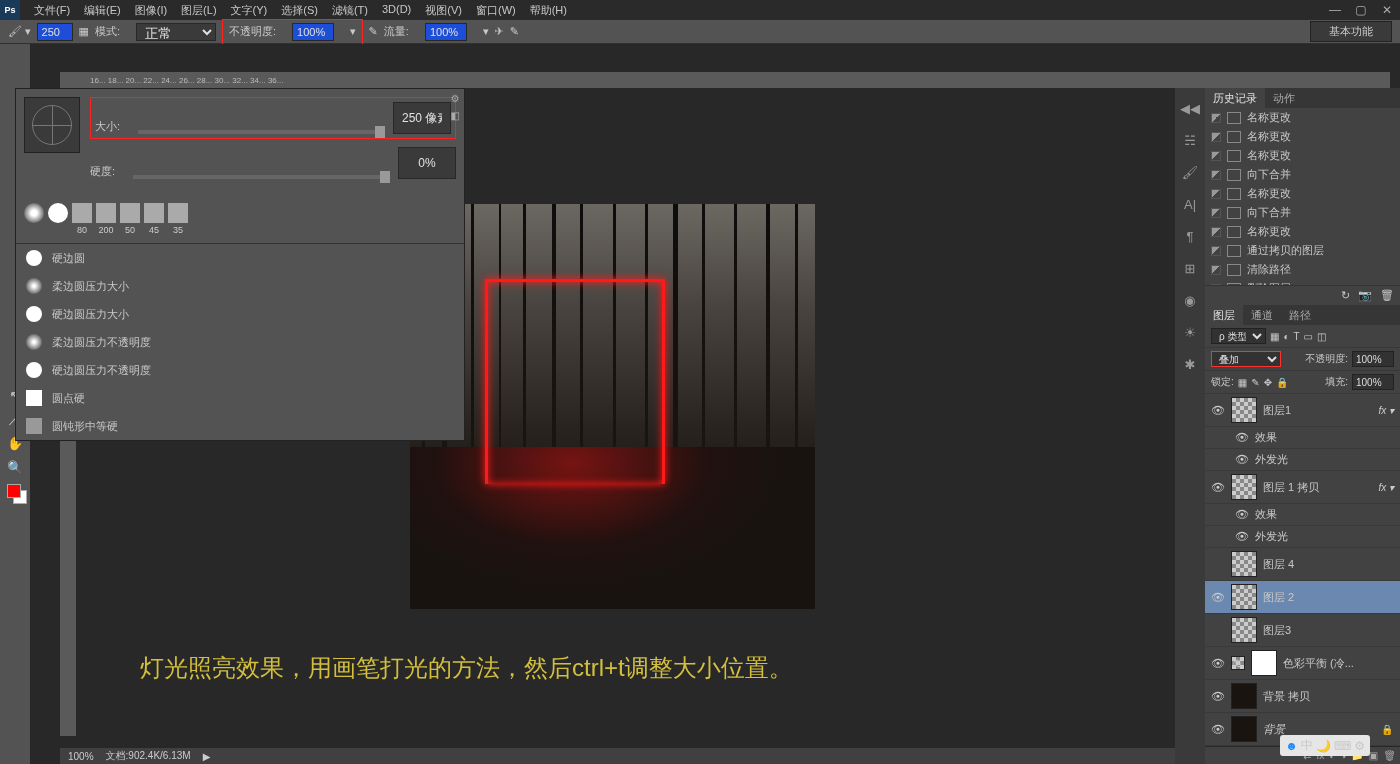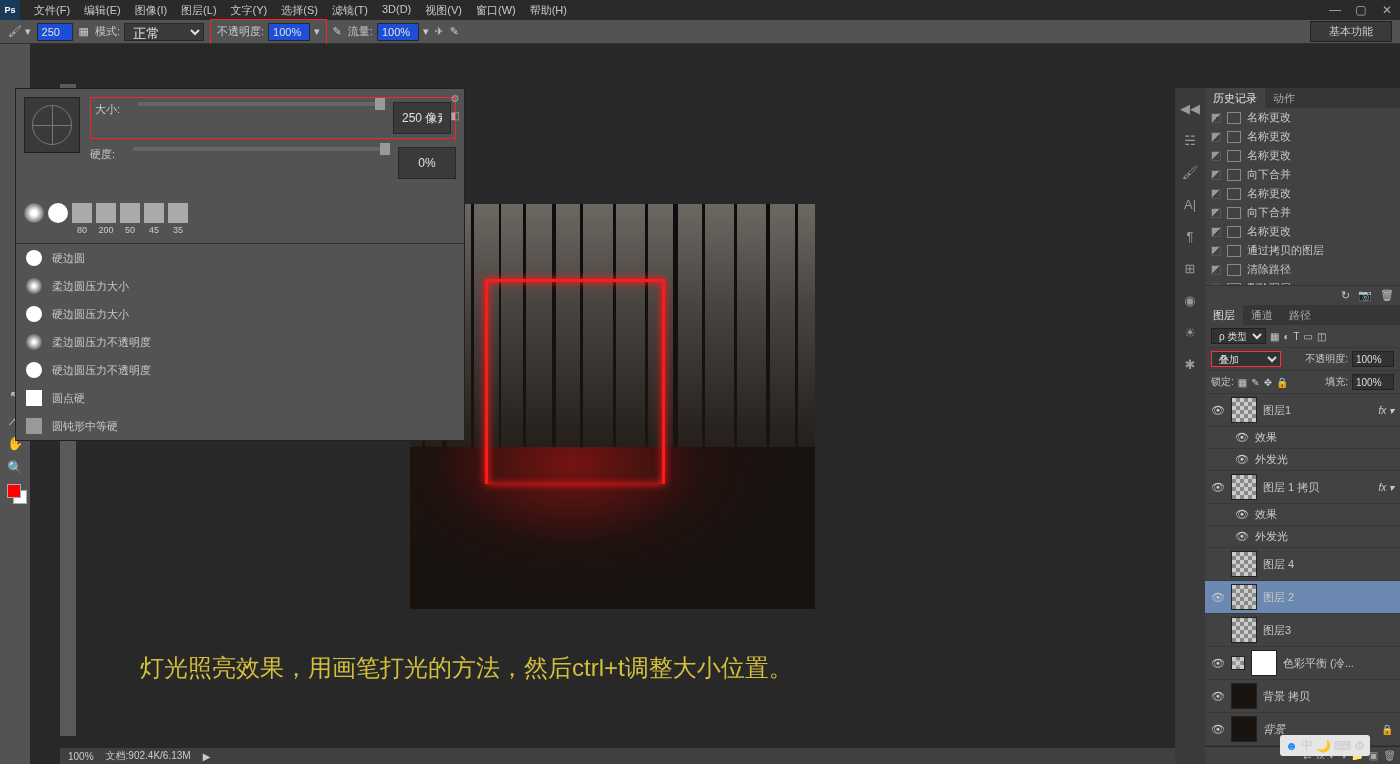--- a/index.html
+++ b/index.html
@@ -4,21 +4,21 @@
 <style>
 * { margin: 0; padding: 0; box-sizing: border-box; }
 body { font-family: "Microsoft YaHei", "SimSun", sans-serif; font-size: 11px; color: #c8c8c8; background: #535353; overflow: hidden; width: 1400px; height: 764px; position: relative; }
 .topbar { height: 20px; background: #2a2a2a; display: flex; align-items: center; }
 .logo { width: 20px; height: 20px; background: #1a3a5a; color: #fff; font-size: 9px; font-weight: bold; display: flex; align-items: center; justify-content: center; margin-right: 8px; }
 .menu { display: flex; gap: 2px; }
 .menu span { padding: 2px 6px; cursor: pointer; }
 .winctrl { margin-left: auto; display: flex; }
 .winbtn { width: 26px; height: 18px; display: flex; align-items: center; justify-content: center; color: #aaa; cursor: pointer; font-size: 12px; }
 .option-bar { height: 24px; background: #535353; display: flex; align-items: center; padding: 0 8px; gap: 6px; border-bottom: 1px solid #303030; }
-.ob-item { display: flex; align-items: center; gap: 4px; font-size: 11px; }
+.ob-item { display: flex; align-items: center; gap: 16px; font-size: 11px; }
 .ob-input { background: #1d4ed8; color: #e0e0e0; border: 1px solid #282828; padding: 1px 4px; font-size: 11px; height: 18px; }
 .ob-select { background: #3a3a3a; color: #e0e0e0; border: 1px solid #282828; padding: 1px 4px; width: 80px; height: 18px; }
 .highlight-red { border: 1px solid #ff2020; }
 .basic-func { margin-left: auto; background: #3a3a3a; padding: 2px 18px; border: 1px solid #222; }
 .workspace { position: relative; height: 720px; background: #282828; display: flex; }
 .tools { width: 30px; background: #535353; display: flex; flex-direction: column; padding-top: 340px; gap: 2px; }
 .tool { width: 22px; height: 22px; margin: 0 auto; display: flex; align-items: center; justify-content: center; color: #ccc; font-size: 13px; cursor: pointer; }
 .swatch { width: 16px; height: 16px; margin: 4px auto; position: relative; }
 .swatch .fg { width: 14px; height: 14px; background: #ff0000; border: 1px solid #aaa; position: absolute; }
 .swatch .bg { width: 14px; height: 14px; background: #fff; border: 1px solid #aaa; position: absolute; left: 6px; top: 6px; }
@@ -35,21 +35,21 @@
 .caption { position: absolute; bottom: 80px; left: 110px; color: #d4bf3d; font-size: 24px; font-weight: 500; }
 .zoom-bar { position: absolute; bottom: 0; left: 30px; right: 0; height: 16px; background: #404040; display: flex; align-items: center; font-size: 10px; color: #ccc; padding: 0 8px; gap: 12px; }
 .brush-panel { position: absolute; top: 44px; left: 15px; width: 450px; background: #535353; border: 1px solid #222; z-index: 10; }
 .bp-top { display: flex; padding: 8px; gap: 10px; }
 .bp-preview { width: 56px; height: 56px; background: #3a3a3a; border: 1px solid #222; display: flex; align-items: center; justify-content: center; }
 .circle-cross { width: 40px; height: 40px; border: 1px solid #777; border-radius: 50%; position: relative; }
 .circle-cross::before, .circle-cross::after { content: ''; position: absolute; background: #777; }
 .circle-cross::before { left: 50%; top: 0; bottom: 0; width: 1px; }
 .circle-cross::after { top: 50%; left: 0; right: 0; height: 1px; }
 .bp-sliders { flex: 1; }
-.bp-row { display: flex; align-items: flex-start; gap: 8px; margin-bottom: 8px; font-size: 11px; }
+.bp-row { display: flex; align-items: flex-end; gap: 8px; margin-bottom: 8px; font-size: 11px; }
 .bp-row label { width: 35px; }
 .bp-val { width: 58px; text-align: center; background: #3a3a3a; color: #e0e0e0; border: 1px solid #282828; padding: 8px; font-size: 12px; }
 .bp-slider { flex: 1; height: 4px; background: #666; position: relative; }
 .bp-slider::after { content: ''; position: absolute; right: 0; top: -4px; width: 10px; height: 12px; background: #999; }
 .bp-row.highlight-red { padding: 4px; }
 .bp-icons { position: absolute; top: 4px; right: 4px; display: flex; flex-direction: column; gap: 6px; color: #aaa; font-size: 10px; }
 .bp-presets { padding: 8px; display: flex; gap: 4px; }
 .preset-item { display: flex; flex-direction: column; align-items: center; font-size: 9px; color: #ccc; }
 .preset-thumb { width: 20px; height: 20px; background: radial-gradient(circle,#fff 20%,#555 80%); border-radius: 50%; margin-bottom: 2px; }
 .preset-solid { background: #fff; }
@@ -148,20 +148,23 @@
     <div class="tool">／</div>
     <div class="tool">✋</div>
     <div class="tool">🔍</div>
     <div class="swatch">
         <div class="bg"></div>
         <div class="fg"></div>
       </div>
   </div>
 
   <div class="canvas-area">
+    <div class="ruler-h">
+        <span>16...  18...  20...  22...  24...  26...  28...  30...  32...  34...  36...</span>
+      </div>
     <div class="ruler-v"></div>
 
     <div class="image-holder">
       <div class="forest">
         <div class="tree"></div>
           <div class="tree"></div>
           <div class="tree"></div>
           <div class="tree"></div>
           <div class="tree"></div>
           <div class="tree"></div>

